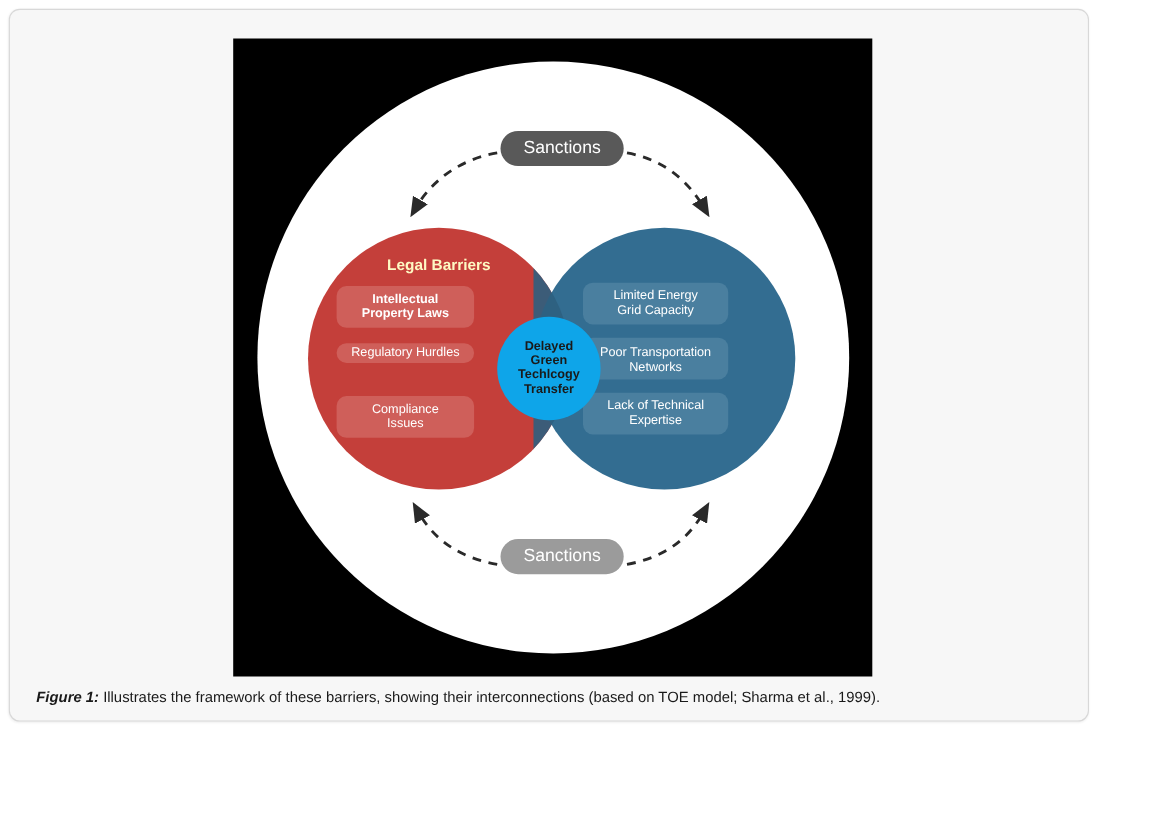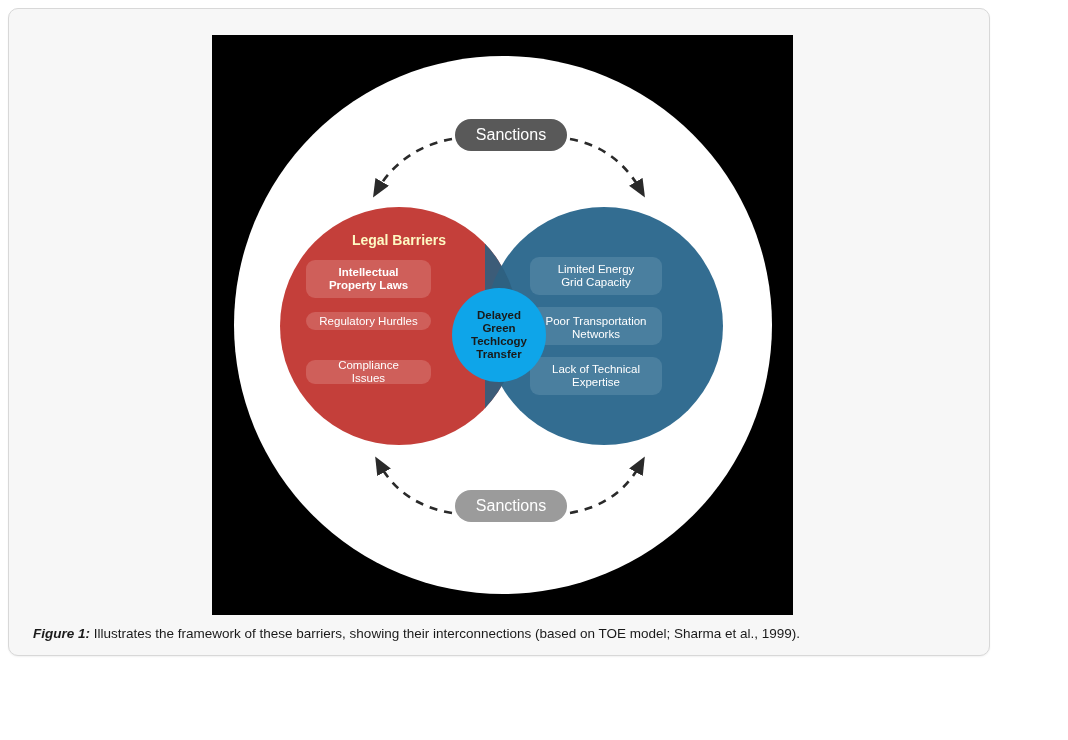--- a/index.html
+++ b/index.html
@@ -114,21 +114,21 @@
     left: 94px;
     width: 125px;
   }
   .pill.right-pill {
     background: #4a7f9f;
     width: 132px;
     left: 318px;
   }
   .p-ip   { top: 225px; height: 38px; font-weight: bold; }
   .p-reg  { top: 277px; height: 18px; }
-  .p-comp { top: 325px; height: 24px; }
+  .p-comp { top: 325px; height: 38px; }
 
   .p-energy { top: 222px; height: 38px; }
   .p-transp { top: 272px; height: 38px; align-items: flex-end; }
   .p-lack   { top: 322px; height: 38px; }
 
   .center-circle {
     position: absolute;
     left: 240px;
     top: 253px;
     width: 94px;

